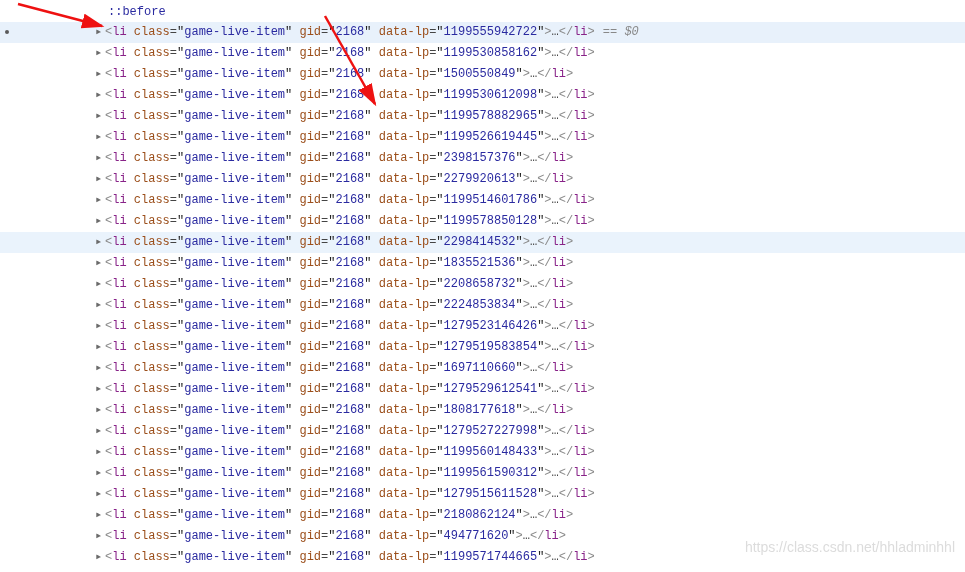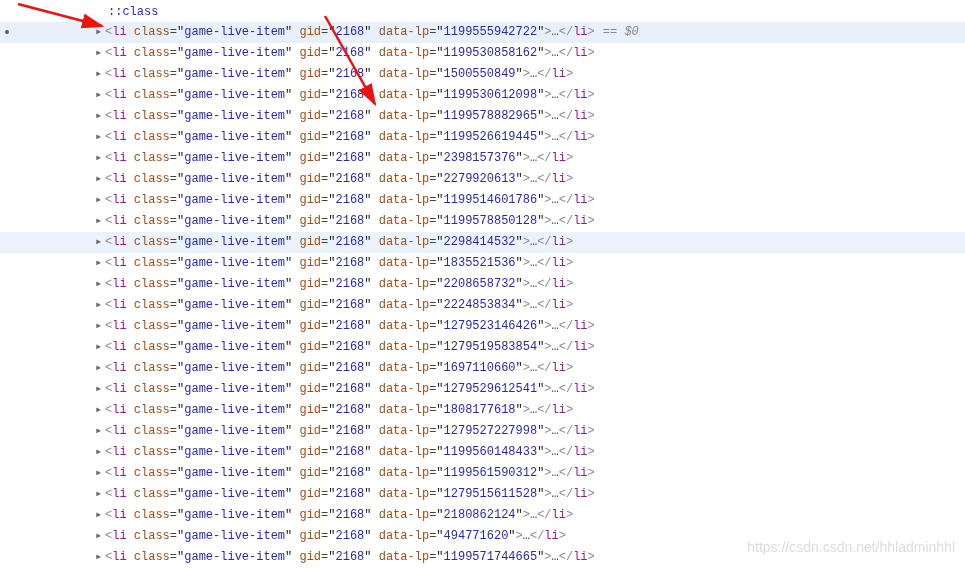--- a/index.html
+++ b/index.html
@@ -67,21 +67,21 @@
   .annot {
     position: absolute;
     left: 0; top: 0;
     pointer-events: none;
   }
 </style>
 </head>
 <body>
 
 <div class="tree">
-  <div class="pseudo">::class</div>
+  <div class="pseudo">::before</div>
   <div id="rows">
       <div class="row highlight"><span class="dot"></span><span class="arrow">▸</span><span class="lt">&lt;</span><span class="tag">li</span> <span class="attr">class</span><span class="eq">=</span><span class="quote">"</span><span class="val">game-live-item</span><span class="quote">"</span> <span class="attr">gid</span><span class="eq">=</span><span class="quote">"</span><span class="val">2168</span><span class="quote">"</span> <span class="attr">data-lp</span><span class="eq">=</span><span class="quote">"</span><span class="val">1199555942722</span><span class="quote">"</span><span class="gt">&gt;</span><span class="ellip">…</span><span class="lt">&lt;</span><span class="lt">/</span><span class="close">li</span><span class="gt">&gt;</span><span class="sel">== $0</span></div>
       <div class="row"><span class="arrow">▸</span><span class="lt">&lt;</span><span class="tag">li</span> <span class="attr">class</span><span class="eq">=</span><span class="quote">"</span><span class="val">game-live-item</span><span class="quote">"</span> <span class="attr">gid</span><span class="eq">=</span><span class="quote">"</span><span class="val">2168</span><span class="quote">"</span> <span class="attr">data-lp</span><span class="eq">=</span><span class="quote">"</span><span class="val">1199530858162</span><span class="quote">"</span><span class="gt">&gt;</span><span class="ellip">…</span><span class="lt">&lt;</span><span class="lt">/</span><span class="close">li</span><span class="gt">&gt;</span></div>
       <div class="row"><span class="arrow">▸</span><span class="lt">&lt;</span><span class="tag">li</span> <span class="attr">class</span><span class="eq">=</span><span class="quote">"</span><span class="val">game-live-item</span><span class="quote">"</span> <span class="attr">gid</span><span class="eq">=</span><span class="quote">"</span><span class="val">2168</span><span class="quote">"</span> <span class="attr">data-lp</span><span class="eq">=</span><span class="quote">"</span><span class="val">1500550849</span><span class="quote">"</span><span class="gt">&gt;</span><span class="ellip">…</span><span class="lt">&lt;</span><span class="lt">/</span><span class="close">li</span><span class="gt">&gt;</span></div>
       <div class="row"><span class="arrow">▸</span><span class="lt">&lt;</span><span class="tag">li</span> <span class="attr">class</span><span class="eq">=</span><span class="quote">"</span><span class="val">game-live-item</span><span class="quote">"</span> <span class="attr">gid</span><span class="eq">=</span><span class="quote">"</span><span class="val">2168</span><span class="quote">"</span> <span class="attr">data-lp</span><span class="eq">=</span><span class="quote">"</span><span class="val">1199530612098</span><span class="quote">"</span><span class="gt">&gt;</span><span class="ellip">…</span><span class="lt">&lt;</span><span class="lt">/</span><span class="close">li</span><span class="gt">&gt;</span></div>
       <div class="row"><span class="arrow">▸</span><span class="lt">&lt;</span><span class="tag">li</span> <span class="attr">class</span><span class="eq">=</span><span class="quote">"</span><span class="val">game-live-item</span><span class="quote">"</span> <span class="attr">gid</span><span class="eq">=</span><span class="quote">"</span><span class="val">2168</span><span class="quote">"</span> <span class="attr">data-lp</span><span class="eq">=</span><span class="quote">"</span><span class="val">1199578882965</span><span class="quote">"</span><span class="gt">&gt;</span><span class="ellip">…</span><span class="lt">&lt;</span><span class="lt">/</span><span class="close">li</span><span class="gt">&gt;</span></div>
       <div class="row"><span class="arrow">▸</span><span class="lt">&lt;</span><span class="tag">li</span> <span class="attr">class</span><span class="eq">=</span><span class="quote">"</span><span class="val">game-live-item</span><span class="quote">"</span> <span class="attr">gid</span><span class="eq">=</span><span class="quote">"</span><span class="val">2168</span><span class="quote">"</span> <span class="attr">data-lp</span><span class="eq">=</span><span class="quote">"</span><span class="val">1199526619445</span><span class="quote">"</span><span class="gt">&gt;</span><span class="ellip">…</span><span class="lt">&lt;</span><span class="lt">/</span><span class="close">li</span><span class="gt">&gt;</span></div>
       <div class="row"><span class="arrow">▸</span><span class="lt">&lt;</span><span class="tag">li</span> <span class="attr">class</span><span class="eq">=</span><span class="quote">"</span><span class="val">game-live-item</span><span class="quote">"</span> <span class="attr">gid</span><span class="eq">=</span><span class="quote">"</span><span class="val">2168</span><span class="quote">"</span> <span class="attr">data-lp</span><span class="eq">=</span><span class="quote">"</span><span class="val">2398157376</span><span class="quote">"</span><span class="gt">&gt;</span><span class="ellip">…</span><span class="lt">&lt;</span><span class="lt">/</span><span class="close">li</span><span class="gt">&gt;</span></div>
       <div class="row"><span class="arrow">▸</span><span class="lt">&lt;</span><span class="tag">li</span> <span class="attr">class</span><span class="eq">=</span><span class="quote">"</span><span class="val">game-live-item</span><span class="quote">"</span> <span class="attr">gid</span><span class="eq">=</span><span class="quote">"</span><span class="val">2168</span><span class="quote">"</span> <span class="attr">data-lp</span><span class="eq">=</span><span class="quote">"</span><span class="val">2279920613</span><span class="quote">"</span><span class="gt">&gt;</span><span class="ellip">…</span><span class="lt">&lt;</span><span class="lt">/</span><span class="close">li</span><span class="gt">&gt;</span></div>
       <div class="row"><span class="arrow">▸</span><span class="lt">&lt;</span><span class="tag">li</span> <span class="attr">class</span><span class="eq">=</span><span class="quote">"</span><span class="val">game-live-item</span><span class="quote">"</span> <span class="attr">gid</span><span class="eq">=</span><span class="quote">"</span><span class="val">2168</span><span class="quote">"</span> <span class="attr">data-lp</span><span class="eq">=</span><span class="quote">"</span><span class="val">1199514601786</span><span class="quote">"</span><span class="gt">&gt;</span><span class="ellip">…</span><span class="lt">&lt;</span><span class="lt">/</span><span class="close">li</span><span class="gt">&gt;</span></div>
@@ -108,13 +108,13 @@
 <svg class="annot" width="965" height="200">
   <defs>
     <marker id="ah" markerWidth="10" markerHeight="10" refX="8" refY="3" orient="auto">
       <path d="M0,0 L0,6 L9,3 z" fill="#e11"></path>
     </marker>
   </defs>
   <line x1="18" y1="4" x2="102" y2="26" stroke="#e11" stroke-width="2.5" marker-end="url(#ah)"></line>
   <line x1="325" y1="16" x2="375" y2="104" stroke="#e11" stroke-width="2.5" marker-end="url(#ah)"></line>
 </svg>
 
-<div class="watermark">https://csdn.csdn.net/hhladminhhl</div>
+<div class="watermark">https://class.csdn.net/hhladminhhl</div>
 
 </body></html>

